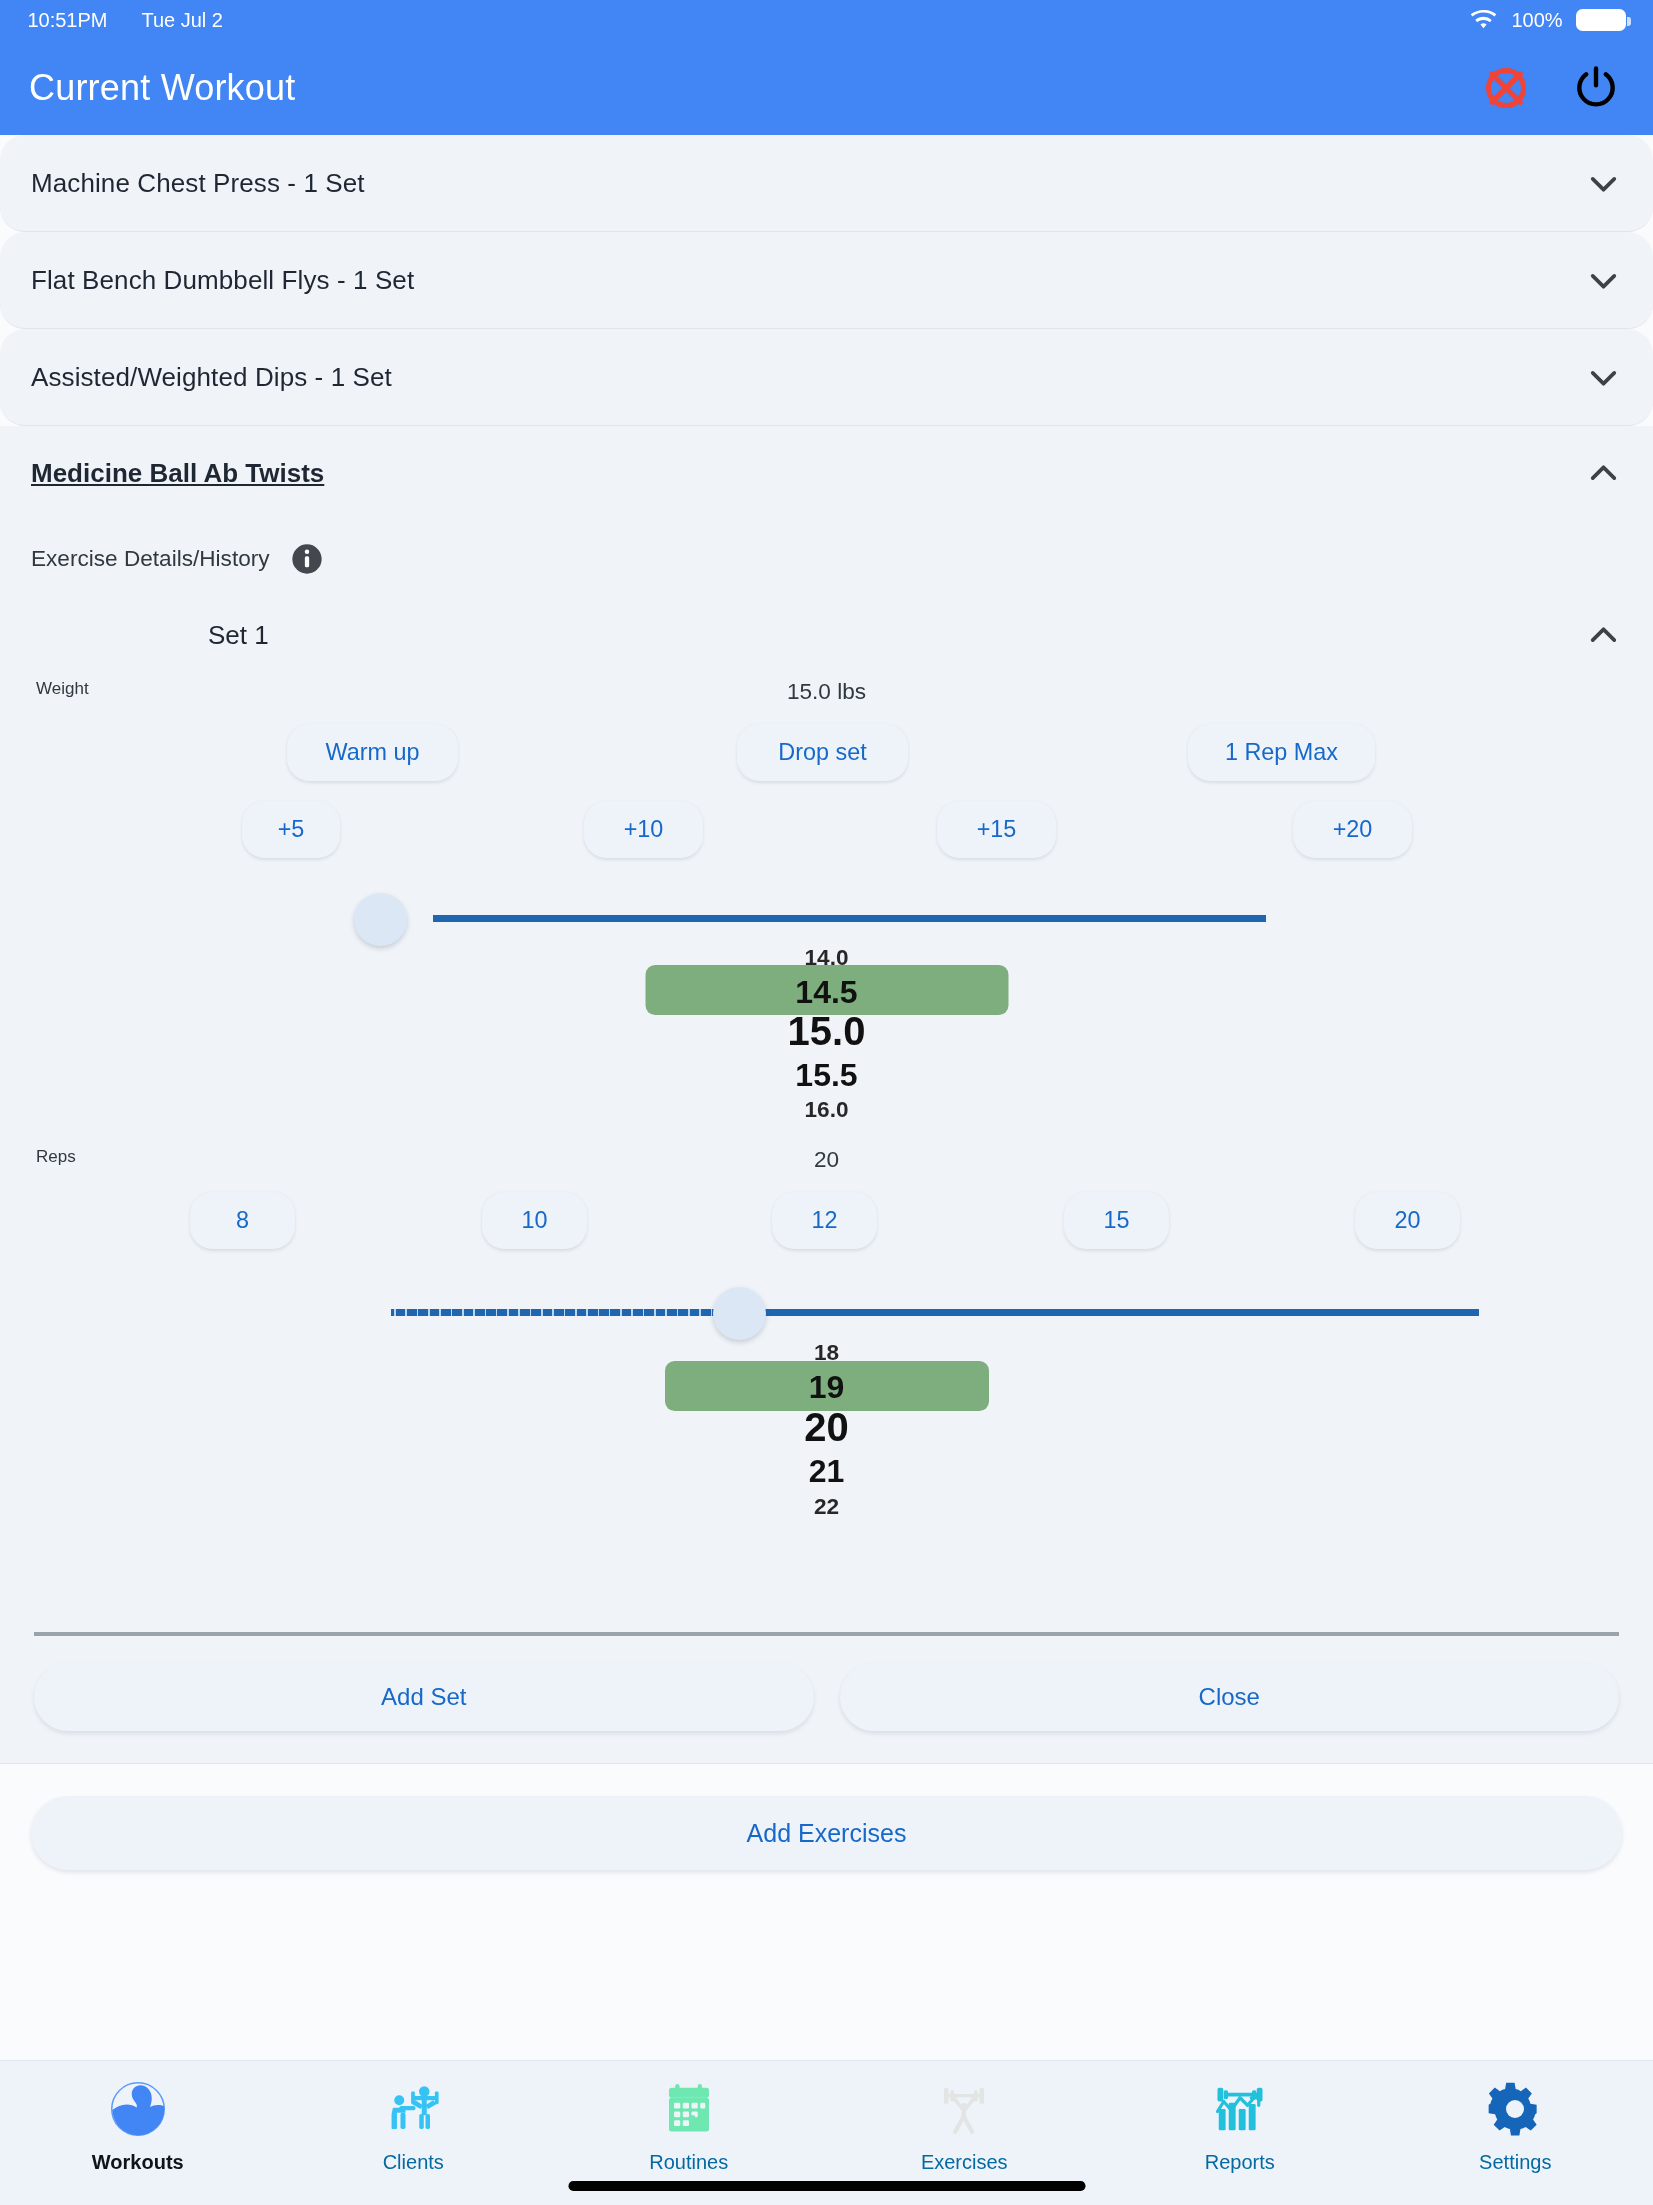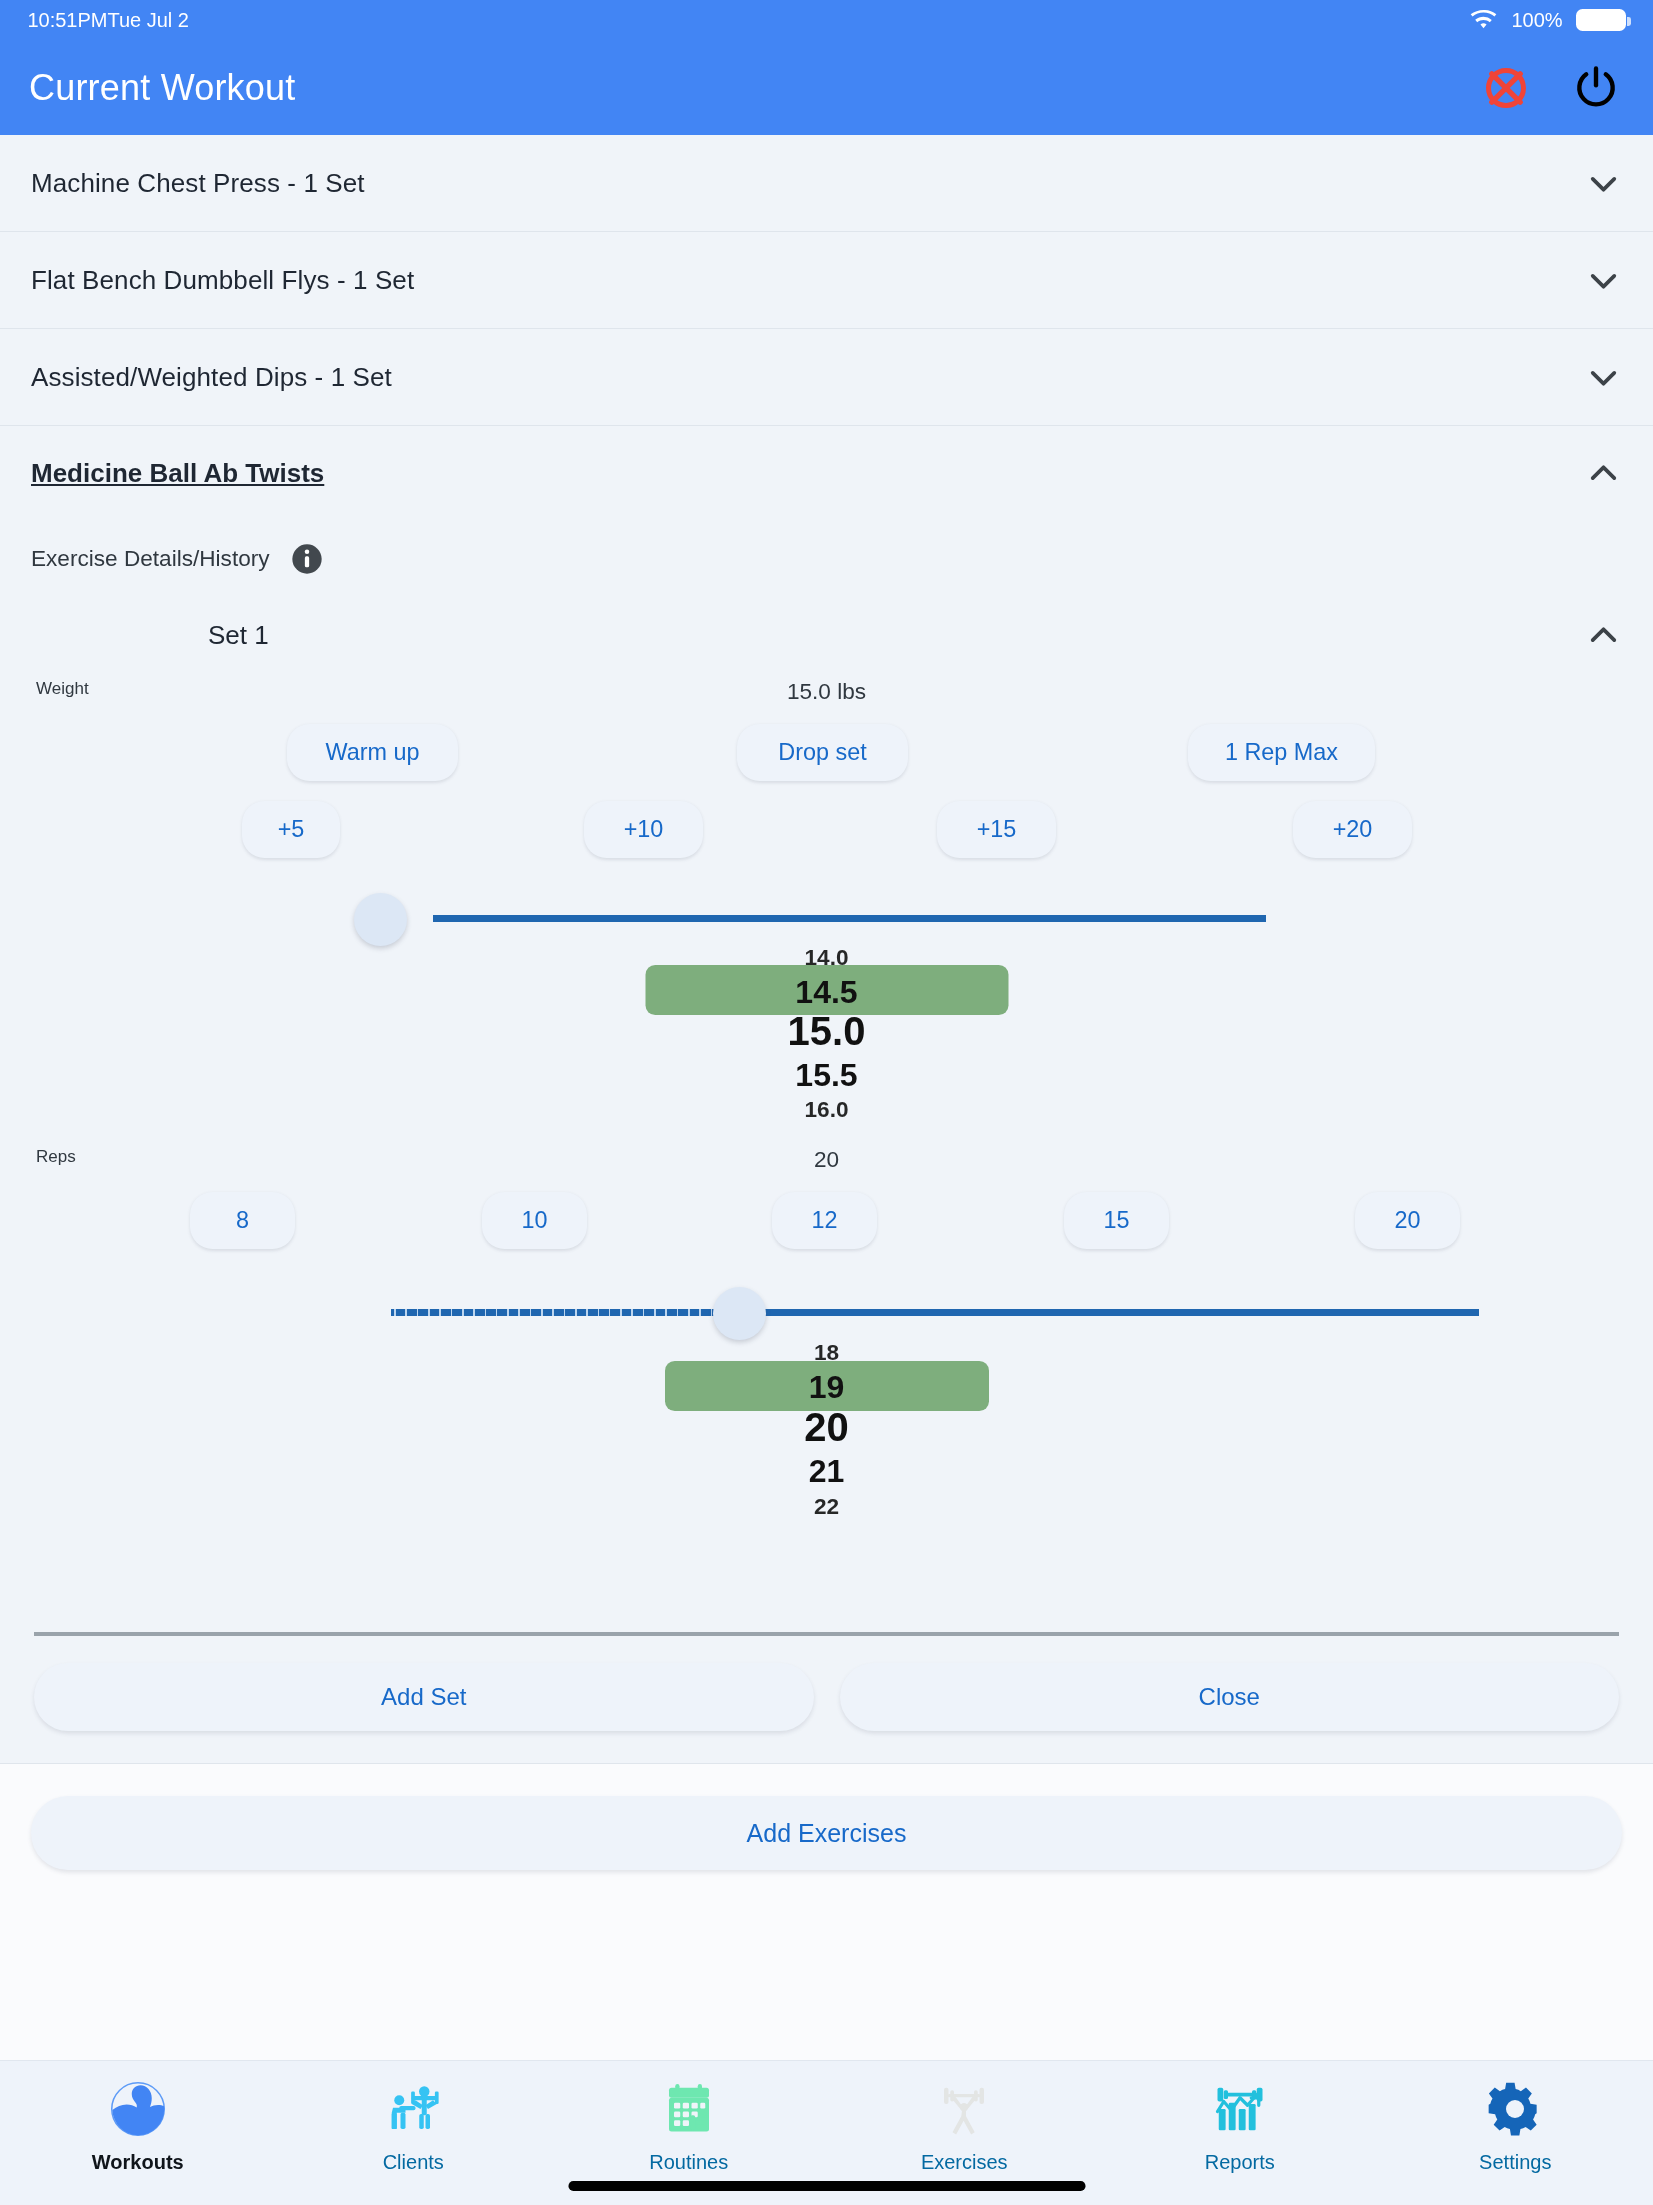--- a/index.html
+++ b/index.html
@@ -23,21 +23,21 @@
   .statusbar {
     height: 40px;
     background: #4285f4;
     display: flex;
     align-items: center;
     padding: 0 27.4px;
     color: #ffffff;
     font-size: 20px;
     flex: 0 0 auto;
   }
-  .statusbar .left { display: flex; align-items: flex-end; gap: 0; }
+  .statusbar .left { display: flex; align-items: flex-end; gap: 34px; }
   .statusbar .right { margin-left: auto; display: flex; align-items: center; gap: 13px; }
   .wifi-icon { width: 29px; height: 21px; display: block; }
   .battery { width: 50px; height: 22.6px; border: 2.4px solid #ffffff; border-radius: 6.5px;
              position: relative; background: #ffffff; }
   .battery::after { content: ""; position: absolute; right: -7.3px; top: 6.5px; width: 4px;
                     height: 9px; background: rgba(255,255,255,.75); border-radius: 0 2.4px 2.4px 0; }
 
   
   .navbar {
     height: 95px;
@@ -54,20 +54,21 @@
   
   .content { flex: 1 1 auto; background: #fafbfd; overflow: hidden; position: relative; }
 
   .exercise-row {
     background: #f0f4f9;
     border-bottom: 1.6px solid #dfe5ec;
     height: 97px;
     display: flex;
     align-items: center;
     padding: 0 31px 0 31px;
+    border-radius: 25px;
   }
   .exercise-row .label { font-size: 26px; color: #1f2733; letter-spacing: 0.1px; }
   .chev { width: 37px; height: 37px; margin-left: auto; }
 
   .expanded {
     background: #f0f4f9;
     border-bottom: 1.6px solid #dfe5ec;
     padding: 0 0 0 0;
   }
   .exp-header {

